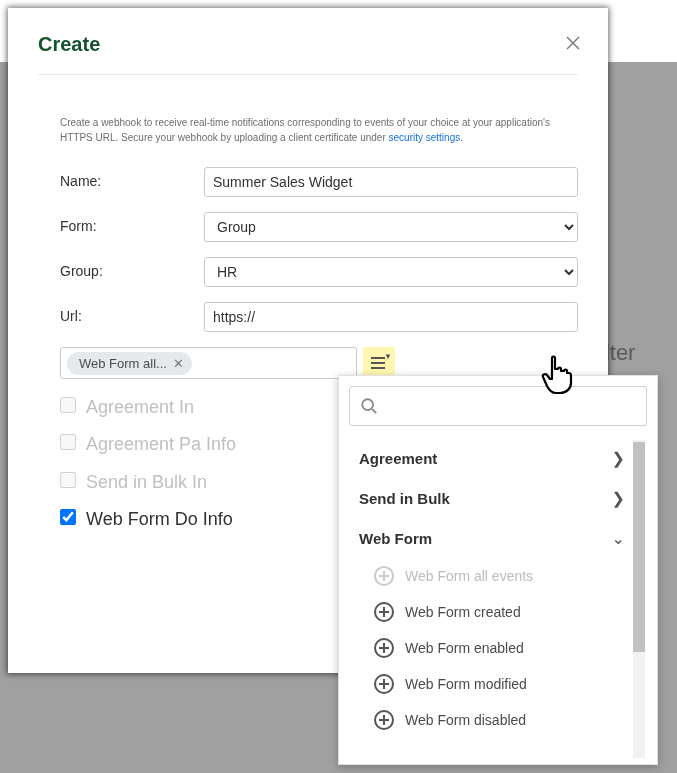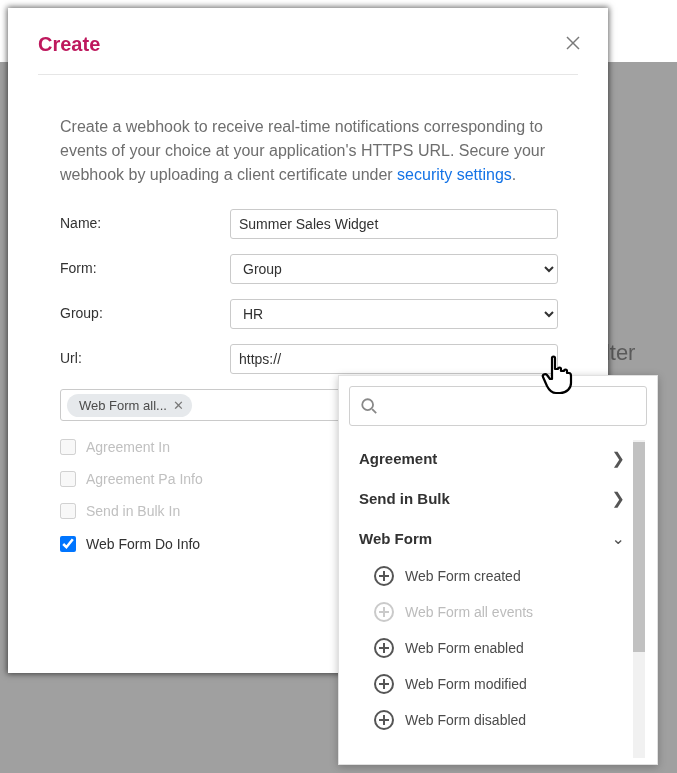--- a/index.html
+++ b/index.html
@@ -12,31 +12,31 @@
     position:absolute; top:0; left:0; width:677px; height:62px; background:#fff;
   }
   .filter-text {
     position:absolute; top:340px; left:600px; color:#5a5a5a; font-size:22px; font-weight:300;
   }
   .modal {
     position:absolute; top:8px; left:8px; width:600px; height:665px;
     background:#fff; box-shadow:0 0 6px 1px rgba(0,0,0,.6);
     padding:25px 30px;
   }
-  .modal-title { font-size:20px; font-weight:600; color:#be185d; }
+  .modal-title { font-size:20px; font-weight:600; color:#14532d; }
   .close-x { position:absolute; top:28px; right:28px; color:#7a7a7a; cursor:pointer; }
   .close-x svg { width:14px; height:14px; display:block; }
   .hr { height:1px; background:#e6e6e6; margin:18px 0 20px 0;}
-  .desc { color:#6e6e6e; font-size:16px; line-height:1.5; margin-bottom:22px; padding:0 22px 0 22px;margin-top:40px;}
+  .desc { color:#6e6e6e; font-size:10px; line-height:1.5; margin-bottom:22px; padding:0 22px 0 22px;margin-top:40px;}
   .desc a { color:#1473e6; text-decoration:none;}
   .form-row { display:flex; align-items:flex-start; margin-bottom:15px; padding-left:22px;}
   .form-label { width:170px; color:#323232; font-size:14px; padding-top:6px;}
   .form-control { flex:1; }
   .text-input, .select-input {
-    width:328px; height:30px; border:1px solid #cacaca; border-radius:3px;
+    width:374px; height:30px; border:1px solid #cacaca; border-radius:3px;
     padding:4px 8px; font-size:14px; color:#323232; background:#fff;
   }
   .select-input { appearance:auto;}
   .url-input { font-family:inherit; }
   .events-wrap { position:relative; display:flex; align-items:flex-end; width:335px;}
   .events-box {
     flex:1; height:32px; border:1px solid #cacaca; border-radius:3px;
     display:flex; align-items:center; padding-left:6px; background:#fff;
   }
   .chip {
@@ -50,21 +50,21 @@
     border-radius:2px; cursor:pointer;
   }
   .menu-btn svg { width:18px; height:14px; }
   .menu-btn .caret { position:absolute; top:5px; right:3px; font-size:8px; color:#555;}
   .hand {
     position:absolute; top:355px; left:540px; z-index:50; pointer-events:none;
   }
   .hand svg { width:34px; height:40px; }
   .np-group { display:flex; align-items:flex-start; margin-bottom:14px;}
   .np-check { width:16px; height:16px; margin-right:10px; margin-top:1px;}
-  .np-label { font-size:14px; color:#c0c0c0; line-height:1.3;}
+  .np-label { font-size:18px; color:#c0c0c0; line-height:1.3;}
   .np-label.dark { color:#323232;}
   
   .dropdown {
     position:absolute; top:375px; left:338px; width:320px; height:390px;
     background:#fff; border:1px solid #e1e1e1; box-shadow:0 2px 8px rgba(0,0,0,.25);
     z-index:40; padding:10px 10px 6px 10px; display:flex; flex-direction:column;
   }
   .search-wrap {
     border:1px solid #d0d0d0; border-radius:3px; height:40px; display:flex; align-items:center;
     padding:0 10px; margin-bottom:12px;
@@ -202,35 +202,35 @@
         </div>
         <div class="dd-cat">
           <span class="dd-cat-label">Send in Bulk</span>
           <span class="dd-chevron">❯</span>
         </div>
         <div class="dd-cat">
           <span class="dd-cat-label">Web Form</span>
           <span class="dd-chevron">⌄</span>
         </div>
 
+        <div class="dd-leaf disabled">
+          <svg viewBox="0 0 22 22">
+            <circle cx="11" cy="11" r="9" fill="none" stroke="#555" stroke-width="2"></circle>
+            <line x1="11" y1="6" x2="11" y2="16" stroke="#555" stroke-width="2"></line>
+            <line x1="6" y1="11" x2="16" y2="11" stroke="#555" stroke-width="2"></line>
+          </svg>
+          <span class="dd-leaf-label">Web Form all events</span>
+        </div>
         <div class="dd-leaf">
           <svg viewBox="0 0 22 22">
             <circle cx="11" cy="11" r="9" fill="none" stroke="#555" stroke-width="2"></circle>
             <line x1="11" y1="6" x2="11" y2="16" stroke="#555" stroke-width="2"></line>
             <line x1="6" y1="11" x2="16" y2="11" stroke="#555" stroke-width="2"></line>
           </svg>
           <span class="dd-leaf-label">Web Form created</span>
-        </div>
-        <div class="dd-leaf disabled">
-          <svg viewBox="0 0 22 22">
-            <circle cx="11" cy="11" r="9" fill="none" stroke="#555" stroke-width="2"></circle>
-            <line x1="11" y1="6" x2="11" y2="16" stroke="#555" stroke-width="2"></line>
-            <line x1="6" y1="11" x2="16" y2="11" stroke="#555" stroke-width="2"></line>
-          </svg>
-          <span class="dd-leaf-label">Web Form all events</span>
         </div>
         <div class="dd-leaf">
           <svg viewBox="0 0 22 22">
             <circle cx="11" cy="11" r="9" fill="none" stroke="#555" stroke-width="2"></circle>
             <line x1="11" y1="6" x2="11" y2="16" stroke="#555" stroke-width="2"></line>
             <line x1="6" y1="11" x2="16" y2="11" stroke="#555" stroke-width="2"></line>
           </svg>
           <span class="dd-leaf-label">Web Form enabled</span>
         </div>
         <div class="dd-leaf">

